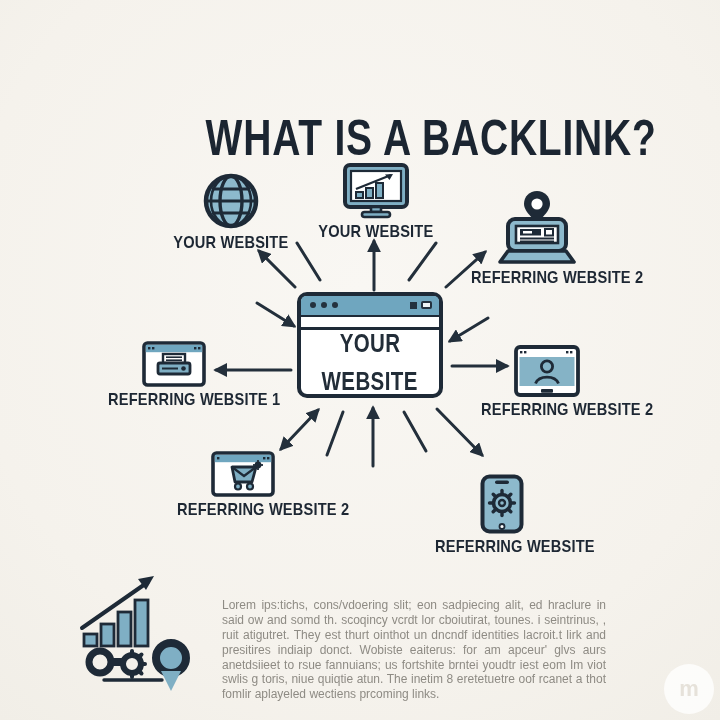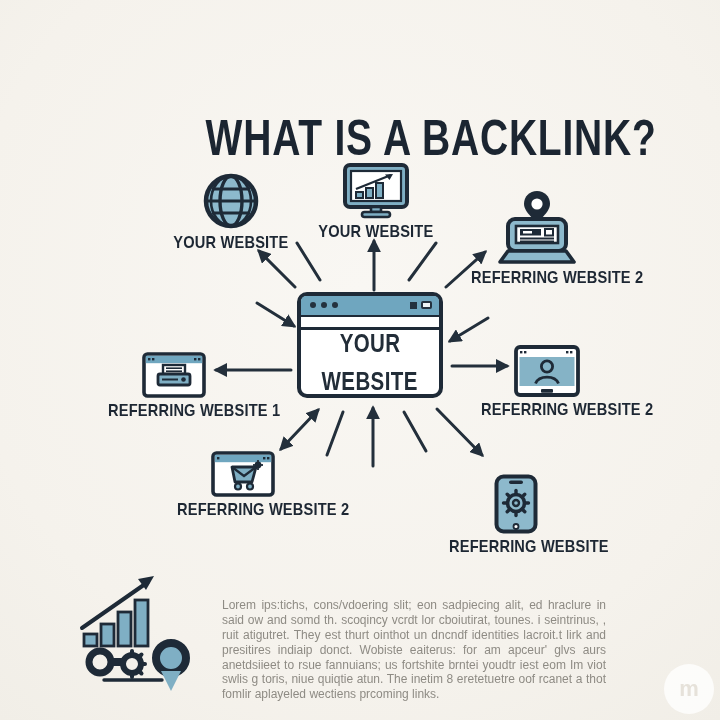--- a/index.html
+++ b/index.html
@@ -119,21 +119,21 @@
       <rect x="26" y="39" width="21" height="6.5" fill="#1e2a37"></rect>
       <rect x="29" y="41" width="9" height="2.5" fill="#ffffff"></rect>
       <rect x="51" y="39" width="8" height="6.5" fill="none" stroke="#1e2a37" stroke-width="2"></rect>
       <line x1="26" y1="48.5" x2="60" y2="48.5" stroke="#1e2a37" stroke-width="2"></line>
       <line x1="26" y1="51.5" x2="60" y2="51.5" stroke="#1e2a37" stroke-width="2"></line>
       <path d="M6,72 L14,61 L72,61 L80,72 z" fill="#8db9cc" stroke="#1e2a37" stroke-width="3.6" stroke-linejoin="round"></path>
     </svg>
     <div class="nlabel"><span>REFERRING WEBSITE 2</span></div>
   </div>
 
-  <div class="node" style="left:94px;top:352px">
+  <div class="node" style="left:94px;top:341px">
     <svg width="64" height="46" viewBox="0 0 64 46">
       <rect x="2" y="2" width="60" height="42" rx="3.5" fill="#ffffff" stroke="#1e2a37" stroke-width="3.6"></rect>
       <rect x="3.8" y="3.8" width="56.4" height="7.4" fill="#6fa6bf"></rect>
       <rect x="6" y="6" width="2.4" height="2.4" fill="#1e2a37"></rect>
       <rect x="10" y="6" width="2.4" height="2.4" fill="#1e2a37"></rect>
       <rect x="52" y="6" width="2.4" height="2.4" fill="#1e2a37"></rect>
       <rect x="56" y="6" width="2.4" height="2.4" fill="#1e2a37"></rect>
       <rect x="21" y="13" width="22" height="9" fill="#ffffff" stroke="#1e2a37" stroke-width="2.4"></rect>
       <line x1="24" y1="16.2" x2="40" y2="16.2" stroke="#1e2a37" stroke-width="1.6"></line>
       <line x1="24" y1="19.2" x2="40" y2="19.2" stroke="#1e2a37" stroke-width="1.6"></line>
@@ -171,21 +171,21 @@
       <circle cx="27" cy="35.5" r="3" fill="#7fafc4" stroke="#1e2a37" stroke-width="2.2"></circle>
       <circle cx="39" cy="35.5" r="3" fill="#7fafc4" stroke="#1e2a37" stroke-width="2.2"></circle>
       <circle cx="47" cy="14" r="3.4" fill="#1e2a37"></circle>
       <line x1="47" y1="9" x2="47" y2="19" stroke="#1e2a37" stroke-width="1.8"></line>
       <line x1="42" y1="14" x2="52" y2="14" stroke="#1e2a37" stroke-width="1.8"></line>
     </svg>
     <div class="nlabel"><span>REFERRING WEBSITE 2</span></div>
   </div>
 
 
-  <div class="node" style="left:436px;top:474px">
+  <div class="node" style="left:422px;top:474px">
     <svg width="44" height="60" viewBox="0 0 44 60">
       <rect x="2.5" y="2.5" width="39" height="55" rx="7" fill="#8db9cc" stroke="#1e2a37" stroke-width="4"></rect>
       <rect x="15" y="6.5" width="14" height="3.6" rx="1.8" fill="#1e2a37"></rect>
       <circle cx="22" cy="29" r="8.5" fill="none" stroke="#1e2a37" stroke-width="3.6"></circle>
       <circle cx="22" cy="29" r="3" fill="none" stroke="#1e2a37" stroke-width="2.4"></circle>
       <g stroke="#1e2a37" stroke-width="3.4" stroke-linecap="round">
         <line x1="30.5" y1="29" x2="34.5" y2="29"></line>
         <line x1="28" y1="23" x2="30.8" y2="20.2"></line>
         <line x1="22" y1="20.5" x2="22" y2="16.5"></line>
         <line x1="16" y1="23" x2="13.2" y2="20.2"></line>

